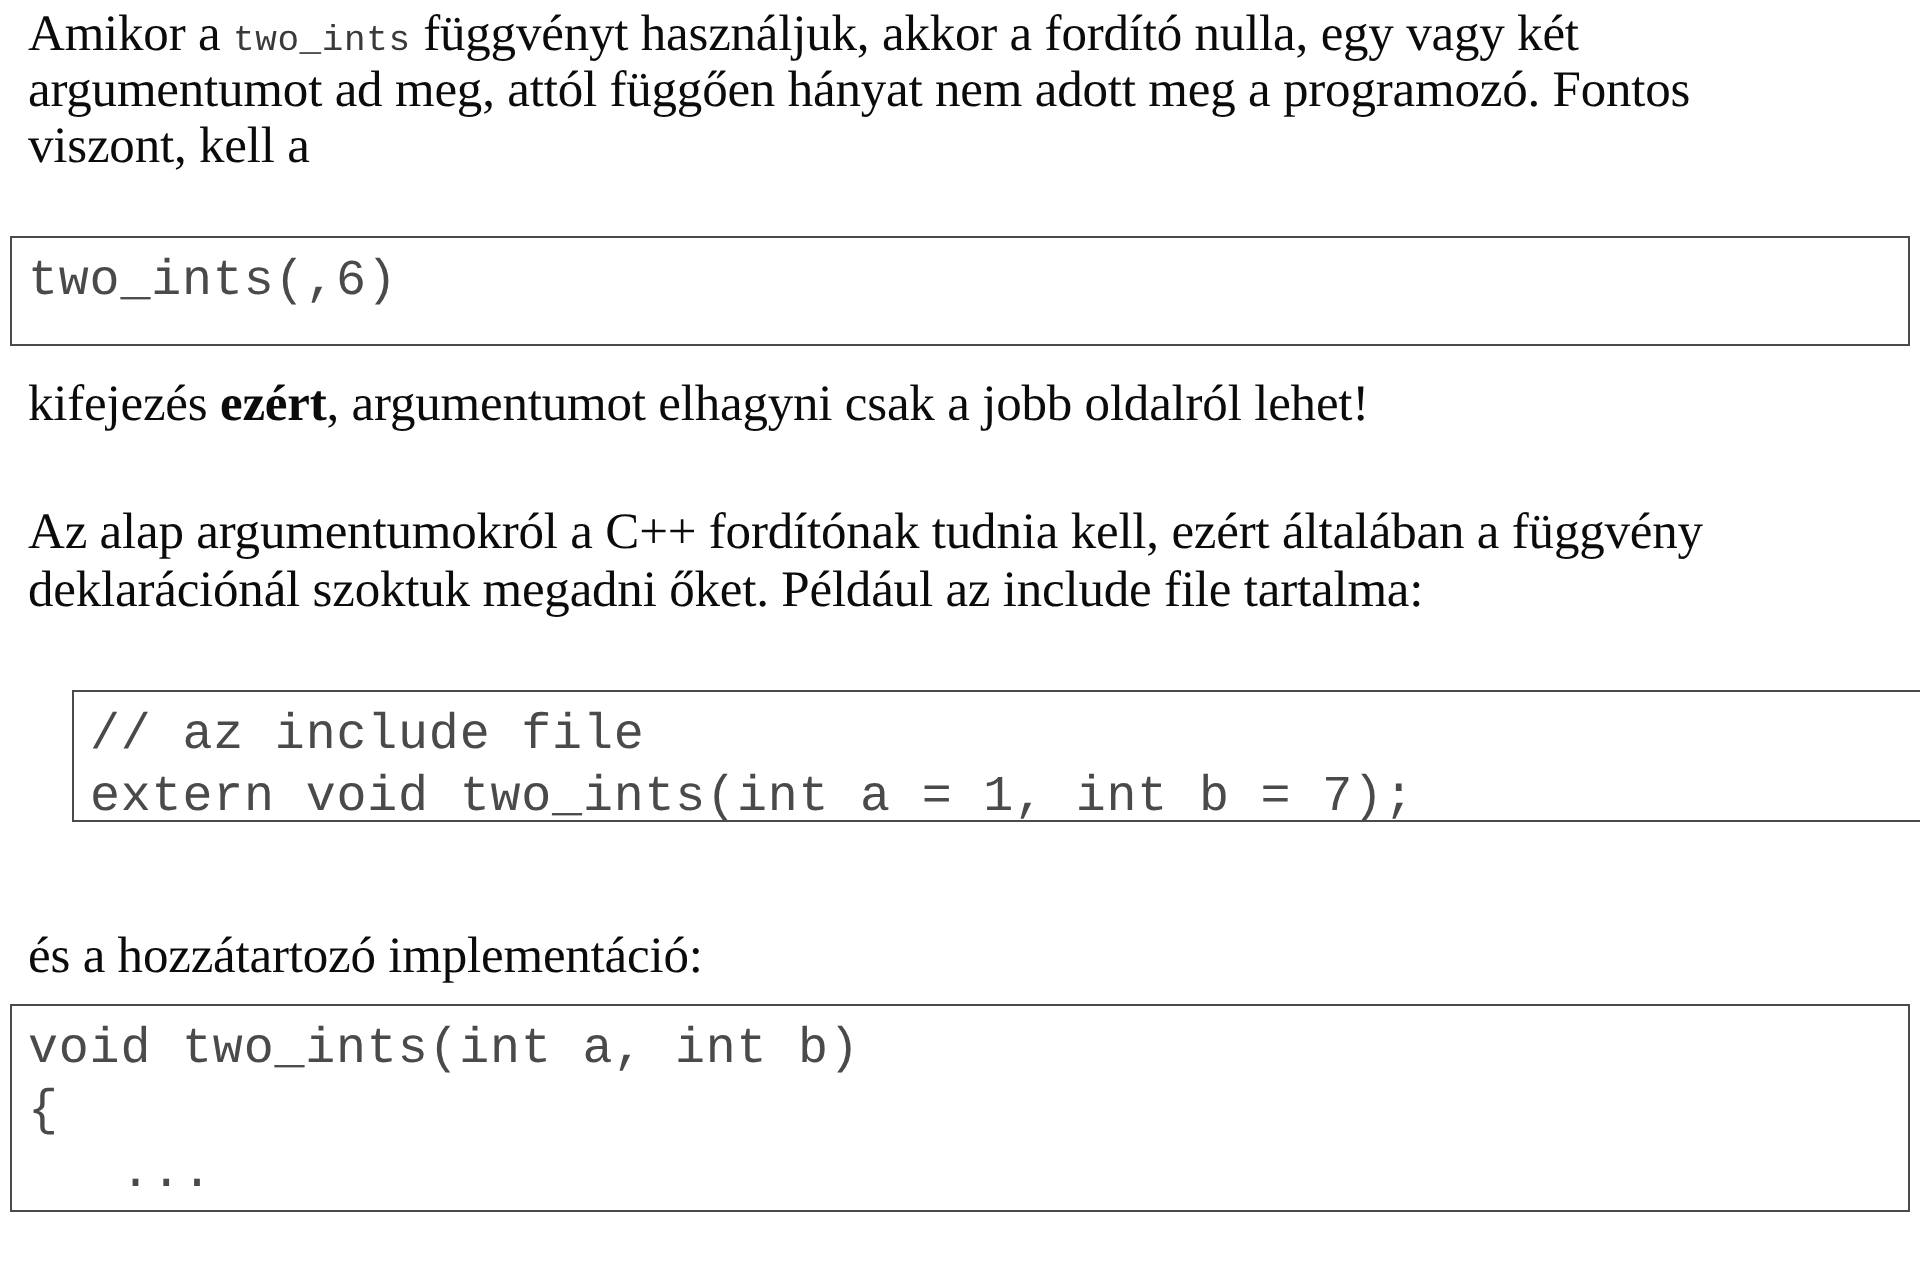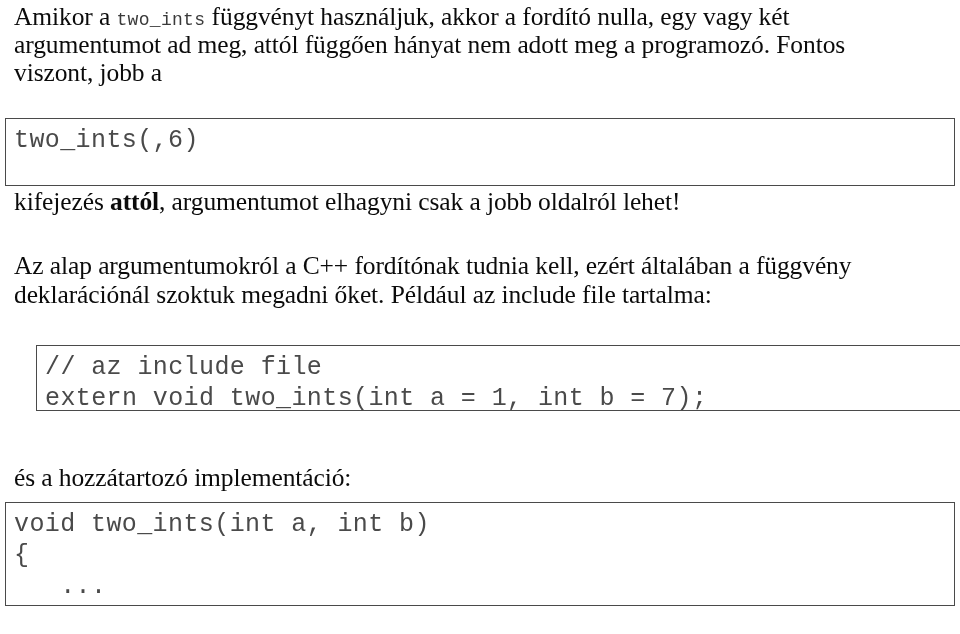--- a/index.html
+++ b/index.html
@@ -81,31 +81,31 @@
   </div>
 
   <div class="block" style="top:31px;">
     <div class="para" style="text-align:justify;">
       <span>argumentumot ad meg, attól függően hányat nem adott meg a programozó. Fontos</span>
     </div>
   </div>
 
   <div class="block" style="top:59px;">
     <div class="para nojust">
-      <span>viszont, jobb a</span>
+      <span>viszont, kell a</span>
     </div>
   </div>
 
-  <div class="codebox" style="top:118px; height:68px;">
+  <div class="codebox" style="top:118px; height:55px;">
     <div class="line">two_ints(,6)</div>
   </div>
 
   <div class="block" style="top:188px;">
     <div class="para nojust">
-      <span>kifejezés </span><b>attól</b><span>, argumentumot elhagyni csak a jobb oldalról lehet!</span>
+      <span>kifejezés </span><b>ezért</b><span>, argumentumot elhagyni csak a jobb oldalról lehet!</span>
     </div>
   </div>
 
   <div class="block" style="top:252px;">
     <div class="para" style="text-align:justify;">
       <span>Az alap argumentumokról a C++ fordítónak tudnia kell, ezért általában a függvény</span>
     </div>
   </div>
 
   <div class="block" style="top:281px;">

